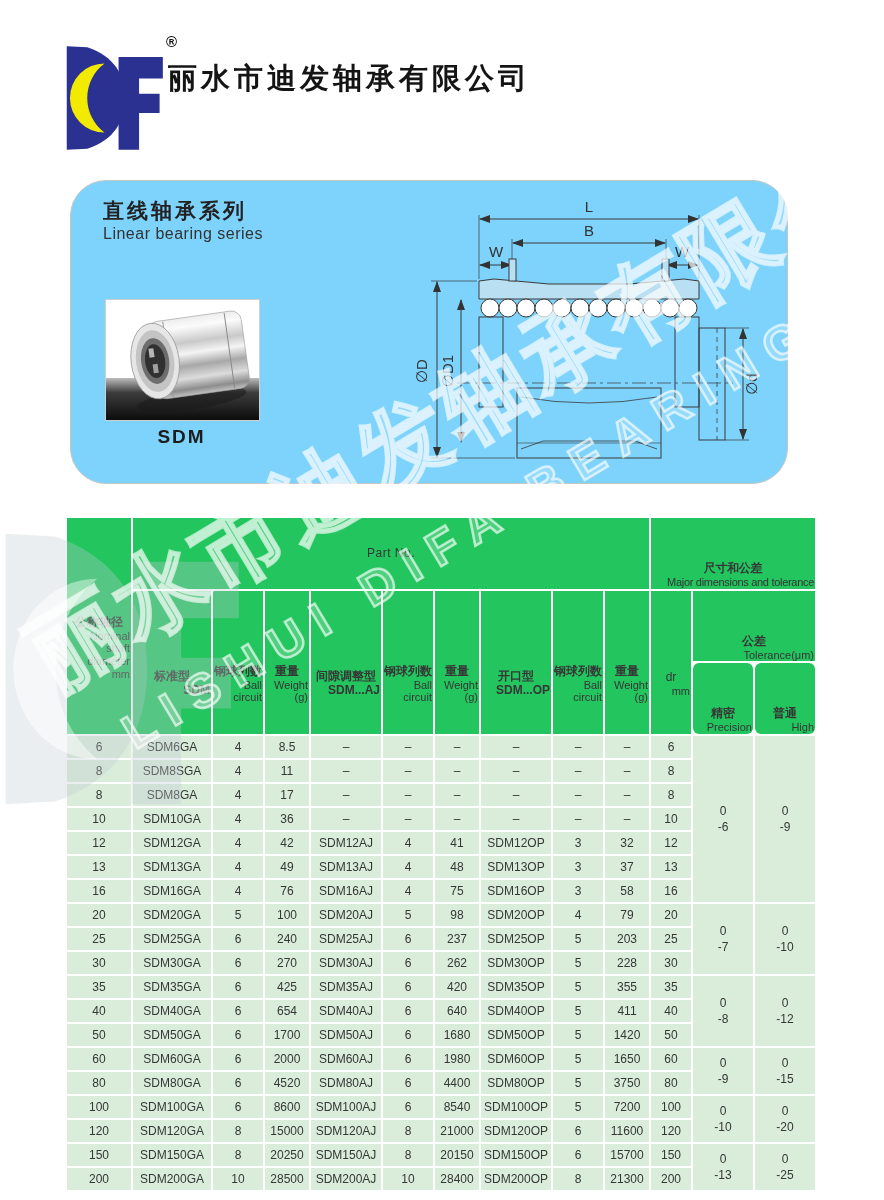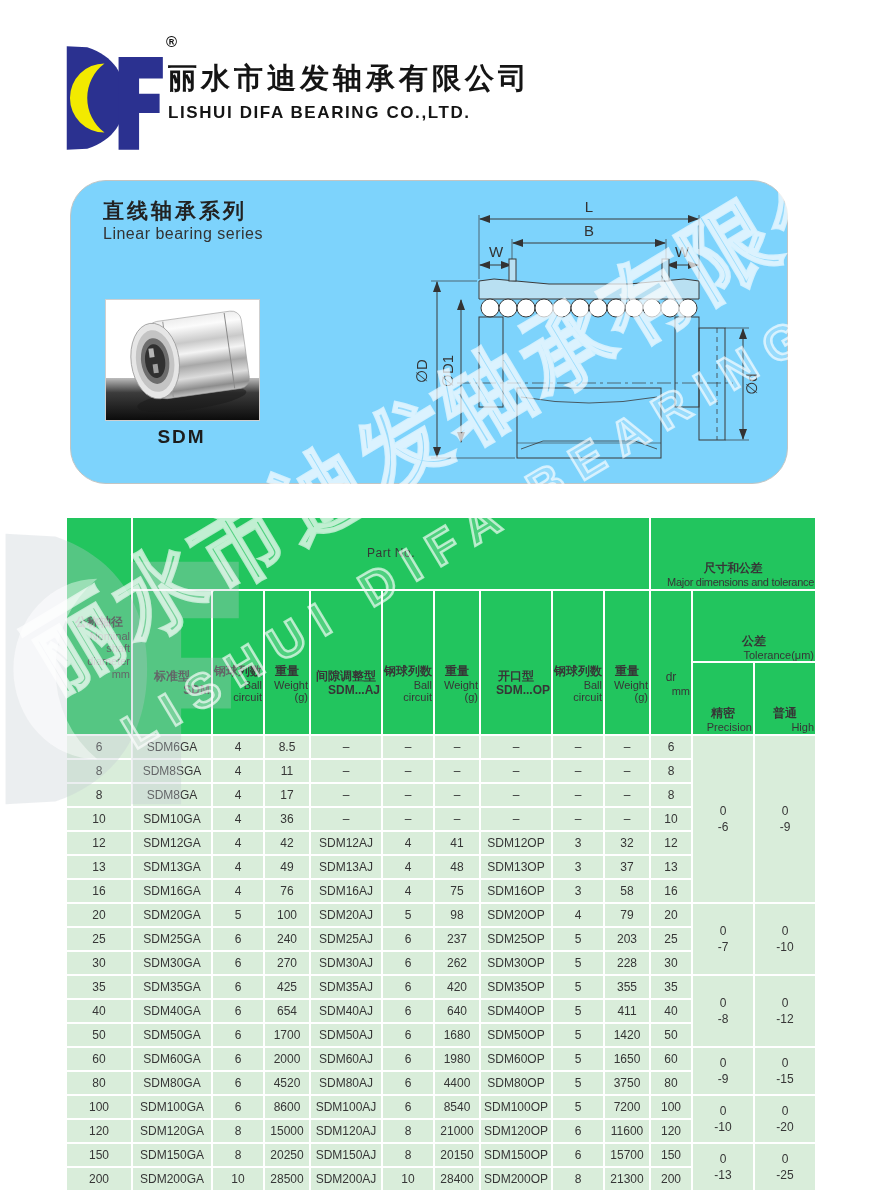--- a/index.html
+++ b/index.html
@@ -40,21 +40,21 @@
   table.spec thead th{background:#22c55e;}
   table.spec thead tr:first-child th{height:26px;}
   .partno{font-size:13px;letter-spacing:0.5px;}
   .dimstol{font-size:9px;white-space:nowrap;letter-spacing:-0.3px;}
   .dimstol .cn{font-weight:bold;}
   th .cn{display:block;font-weight:bold;font-size:12px;line-height:1.25;white-space:nowrap;margin-top:43px;}
   th .en{display:block;font-size:11px;line-height:1.15;font-weight:normal;text-align:right;}
   th.pnh .en{font-weight:bold;font-size:12px;}
   th.drh .cn{font-weight:normal;}
   tr.h2 th{height:40px;}
-  tr.h3 th{height:32px;}
+  tr.h3 th{height:32px;border-radius:6px;}
   tbody td{height:22px;}
   td.pn{font-size:12px;}
   td.tol{white-space:pre-line;line-height:1.35;}
   
   .wm{
     position:absolute;left:8px;top:612px;transform:rotate(-31deg);transform-origin:0 0;
     z-index:40;pointer-events:none;white-space:nowrap;
     color:rgba(255,255,255,0.20);
     -webkit-text-stroke:2.5px rgba(255,255,255,0.65);
   }
@@ -68,21 +68,20 @@
 <div class="logo">
   <svg width="108" height="112" viewBox="0 0 100 100">
     <path d="M9,2 L9,98 L28,97 C53,89 63,71 63,50 C63,29 53,11 28,3 Z" fill="#2b3190"></path>
     <path d="M44,18 A32,32 0 1 0 44,82 A40,40 0 0 1 44,18 Z" fill="#f2ea00"></path>
     <path d="M57,12 H98 V32 H76 V46 H95 V64 H76 V98 H57 Z" fill="#2b3190"></path>
   </svg>
 </div>
 <div class="reg">®</div>
 <div class="brand">
   <div class="cname">丽水市迪发轴承有限公司</div>
-  <div class="cen">LISHUI DIFA BEARING CO.,LTD.</div>
 </div>
 
 <div class="panel">
   <div class="series-cn">直线轴承系列</div>
   <div class="series-en">Linear bearing series</div>
 
   <figure class="photo">
     <svg width="153" height="120" viewBox="0 0 153 120">
       <defs>
         <linearGradient id="met" x1="0" y1="0" x2="0" y2="1">

